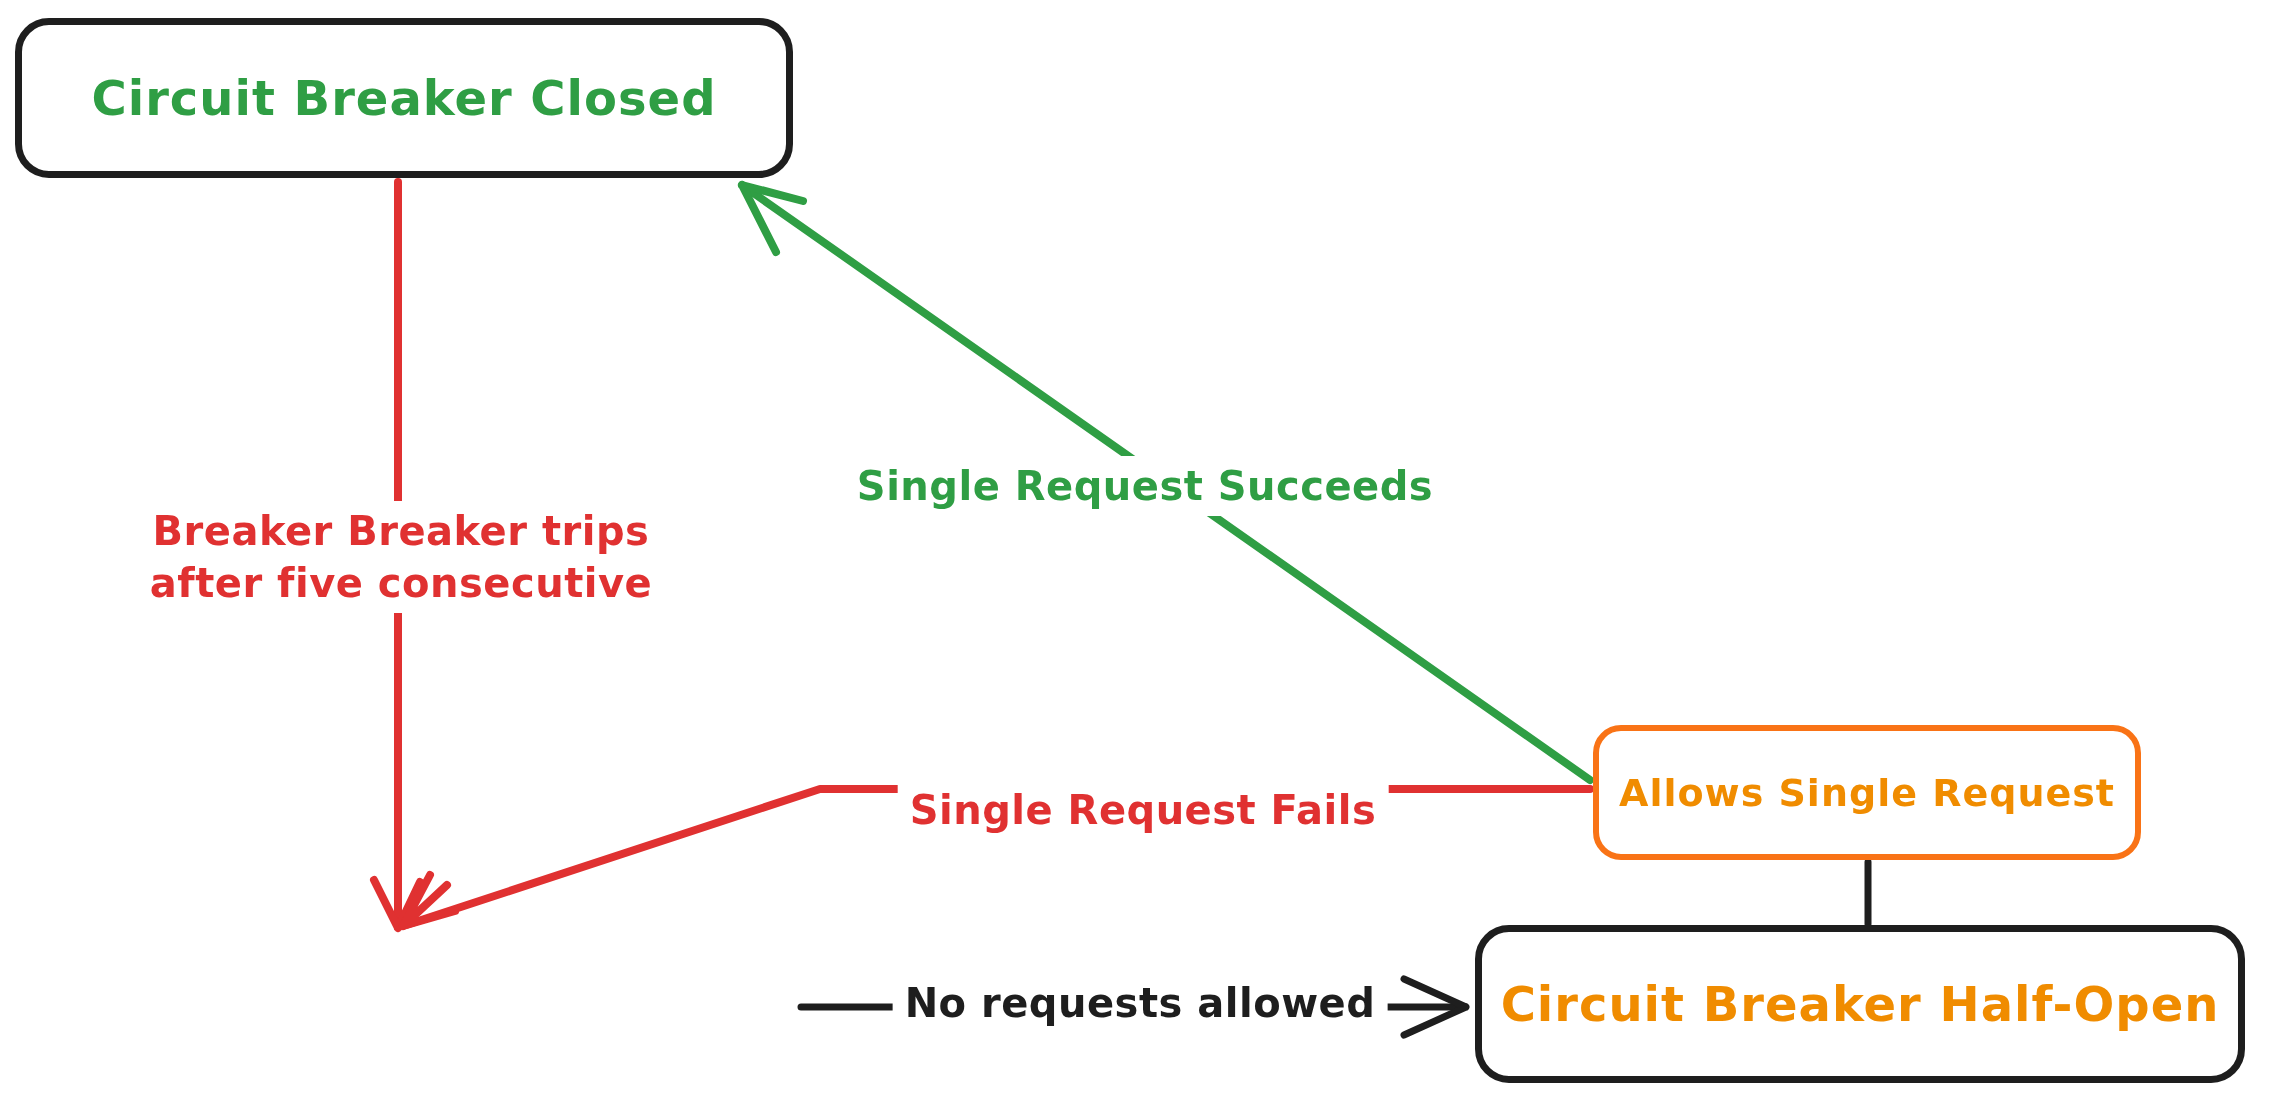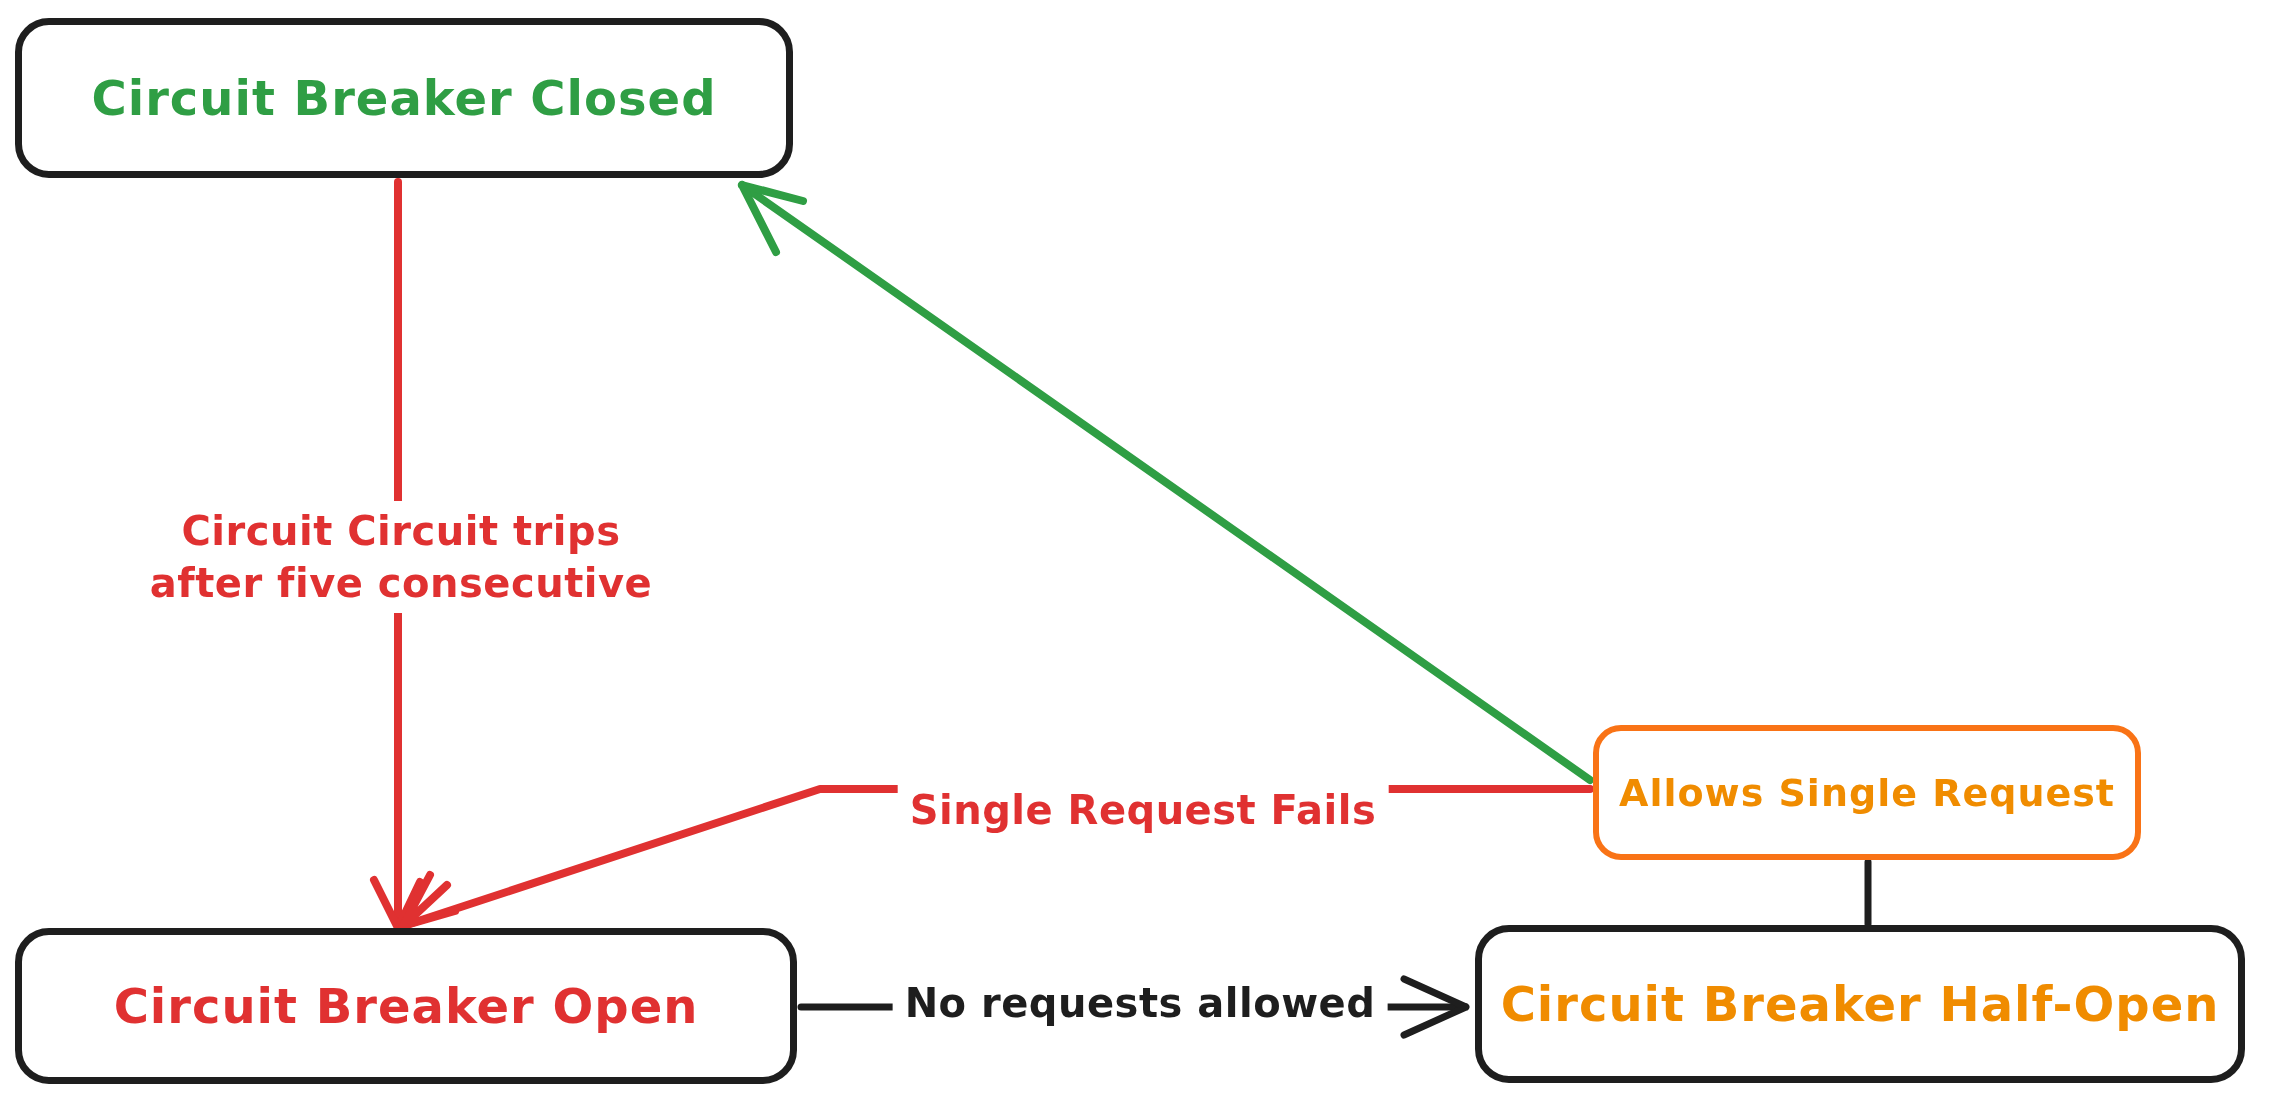--- a/index.html
+++ b/index.html
@@ -100,37 +100,37 @@
 
     <g stroke="#1e1e1e" stroke-width="7">
       <path d="M1868,862 L1868,924"></path>
     </g>
   </svg>
 
   <div class="node node-closed">
     <span class="node-label text-green">Circuit Breaker Closed</span>
   </div>
 
-  <div class="node node-open">
-    <span class="node-label text-red">Circuit Breaker Open</span>
-  </div>
 
   <div class="node node-halfopen">
     <span class="node-label text-orange">Circuit Breaker Half-Open</span>
   </div>
 
   <div class="node node-allows">
     <span class="node-label text-orange">Allows Single Request</span>
   </div>
 
   <div class="edge-label text-red label-trips">
-    <div>Circuit Circuit trips</div>
+    <div>Breaker Breaker trips</div>
     <div>after five consecutive</div>
   </div>
 
+  <div class="edge-label text-green label-succeeds">
+    <span>Single Request Succeeds</span>
+  </div>
 
   <div class="edge-label text-red label-fails">
     <span>Single Request Fails</span>
   </div>
 
   <div class="edge-label text-ink label-delay">
     <div>No requests allowed</div>
   </div>
 
 </div>

